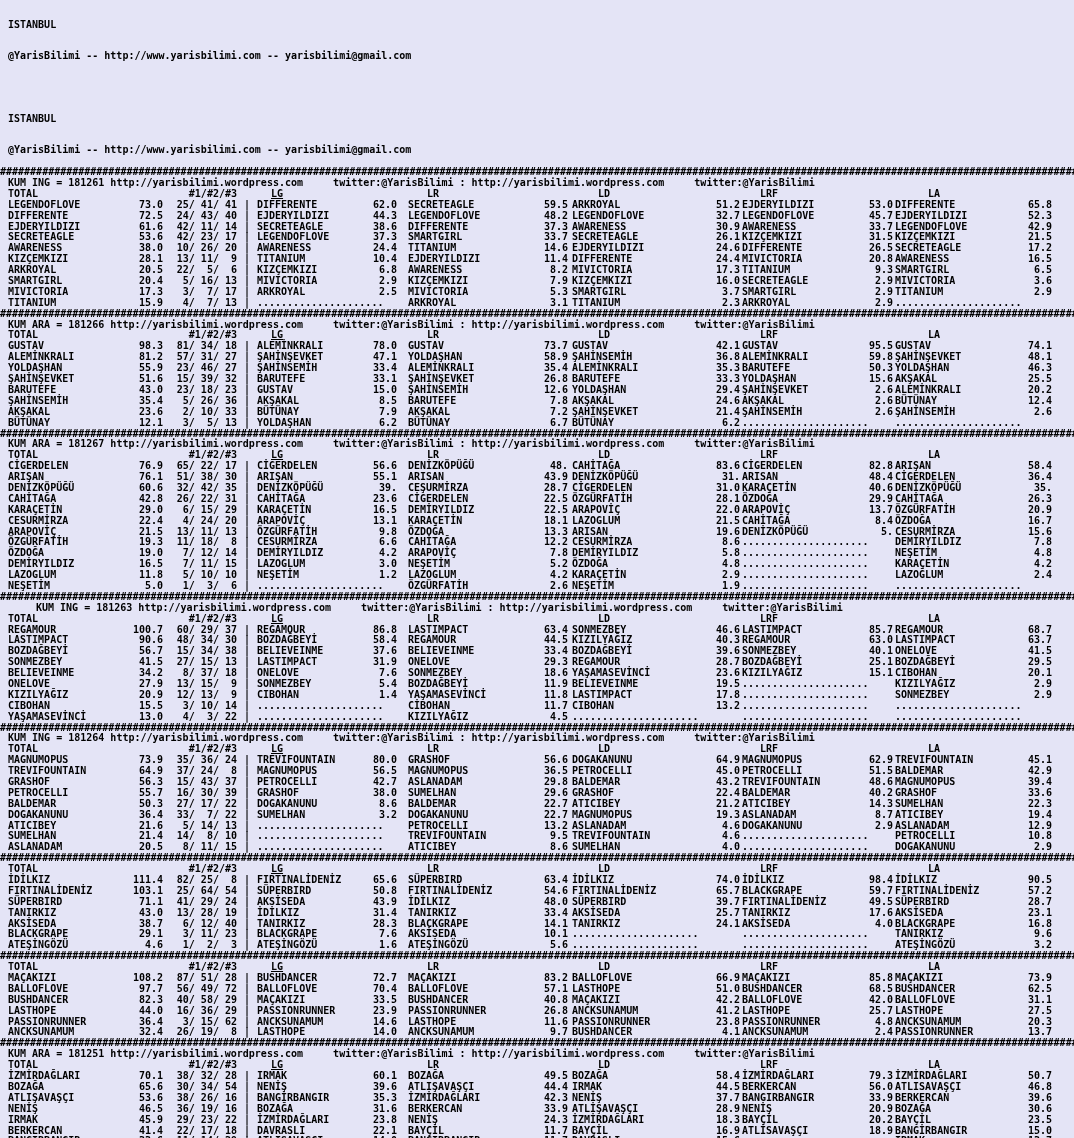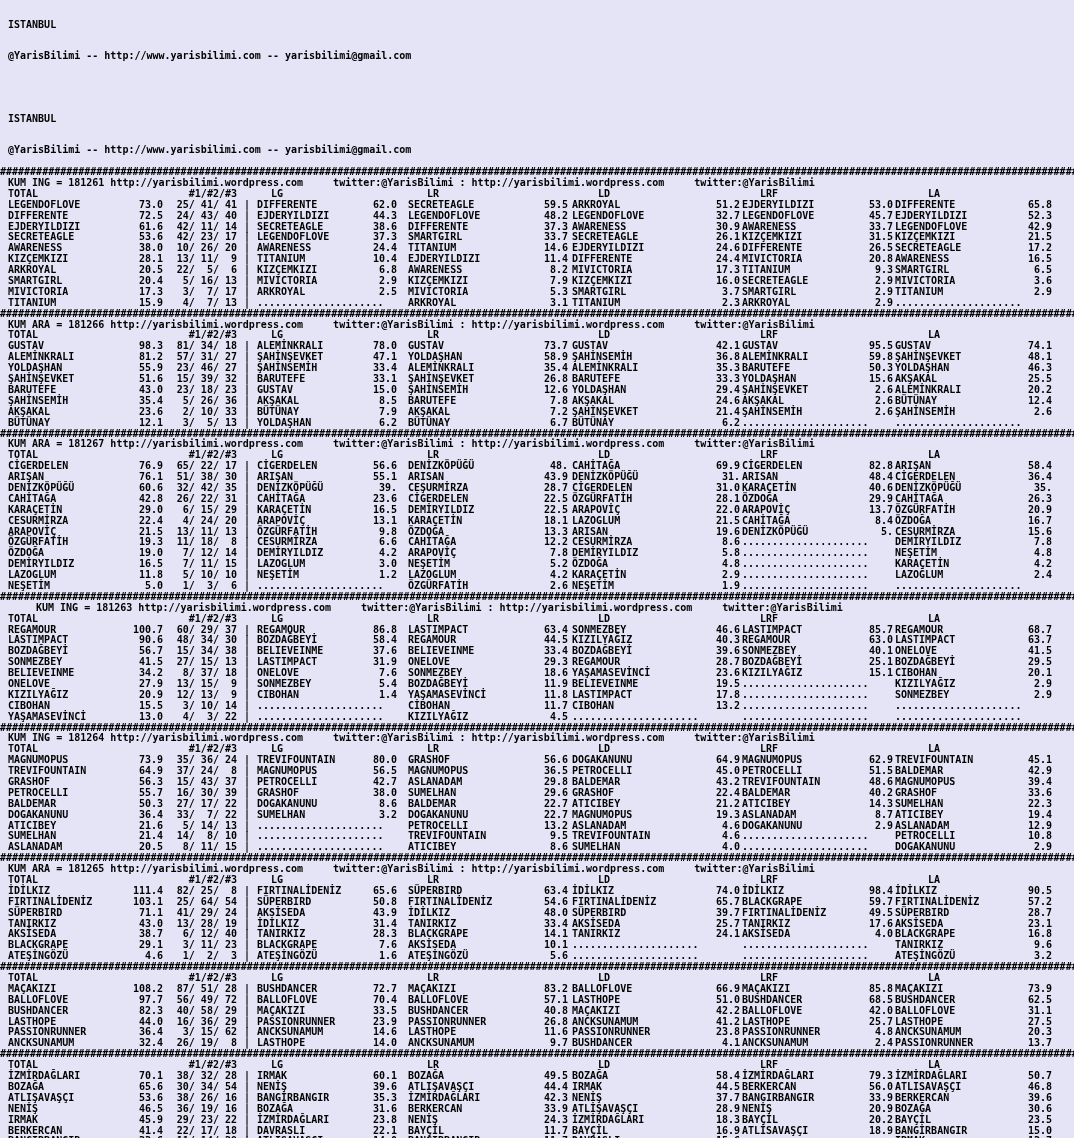--- a/index.html
+++ b/index.html
@@ -19,21 +19,21 @@
     grid-template-columns:122px 33px 74px 20px 108px 32px 143px 28px 140px 32px 122px 31px 117px 42px;
     height:10.9px;line-height:10.9px;padding-left:8px;
   }
   .row > div{white-space:pre;overflow:visible;}
   .num{text-align:right;}
   .c4{text-align:center;}
   .c7n{padding-left:11px;}
   .c9n{padding-left:4px;}
   .c11n{padding-left:2px;}
   .c13n{padding-left:2px;}
-  .colhead .h-lg{padding-left:14px;}
+  .colhead .h-lg{padding-left:14px;text-decoration:underline;}
   .colhead .h-lr{padding-left:30px;}
   .colhead .h-ld{padding-left:30px;}
   .colhead .h-lrf{padding-left:20px;}
   .colhead .h-la{padding-left:35px;}
 </style>
 </head>
 <body>
 
 <div>
   <div class="line pad">ISTANBUL</div>
@@ -394,21 +394,21 @@
     <div class="row">
       <div>CİGERDELEN</div>
       <div class="num">76.9</div>
       <div class="num">65/ 22/ 17</div>
       <div class="c4">|</div>
       <div>CİGERDELEN</div>
       <div class="num">56.6</div>
       <div class="c7n">DENİZKÖPÜĞÜ</div>
       <div class="num">48.</div>
       <div class="c9n">CAHİTAĞA</div>
-      <div class="num">69.9</div>
+      <div class="num">83.6</div>
       <div class="c11n">CİGERDELEN</div>
       <div class="num">82.8</div>
       <div class="c13n">ARIŞAN</div>
       <div class="num">58.4</div>
     </div>
     <div class="row">
       <div>ARIŞAN</div>
       <div class="num">76.1</div>
       <div class="num">51/ 38/ 30</div>
       <div class="c4">|</div>
@@ -901,21 +901,20 @@
       <div class="c7n">ATICIBEY</div>
       <div class="num">8.6</div>
       <div class="c9n">SUMELHAN</div>
       <div class="num">4.0</div>
       <div class="c11n">.....................</div>
       <div class="num"></div>
       <div class="c13n">DOGAKANUNU</div>
       <div class="num">2.9</div>
     </div>
     <div class="sep-line">############################################################################################################################################################################################################################</div>
-    <div class="kum-line"><div style="display: inline;">KUM ARA = 181265 </div><div style="display: inline;">http://yarisbilimi.wordpress.com     twitter:@YarisBilimi : http://yarisbilimi.wordpress.com     twitter:@YarisBilimi</div></div>
     <div class="row colhead">
       <div class="">TOTAL</div>
       <div></div>
       <div class="num">#1/#2/#3</div>
       <div></div>
       <div class="h-lg">LG</div>
       <div></div>
       <div class="h-lr">LR</div>
       <div></div>
       <div class="h-ld">LD</div>
@@ -1144,20 +1143,21 @@
       <div class="c7n">ANCKSUNAMUM</div>
       <div class="num">9.7</div>
       <div class="c9n">BUSHDANCER</div>
       <div class="num">4.1</div>
       <div class="c11n">ANCKSUNAMUM</div>
       <div class="num">2.4</div>
       <div class="c13n">PASSIONRUNNER</div>
       <div class="num">13.7</div>
     </div>
     <div class="sep-line">############################################################################################################################################################################################################################</div>
+    <div class="kum-line"><div style="display: inline;">KUM ARA = 181251 </div><div style="display: inline;">http://yarisbilimi.wordpress.com     twitter:@YarisBilimi : http://yarisbilimi.wordpress.com     twitter:@YarisBilimi</div></div>
     <div class="row colhead">
       <div class="">TOTAL</div>
       <div></div>
       <div class="num">#1/#2/#3</div>
       <div></div>
       <div class="h-lg">LG</div>
       <div></div>
       <div class="h-lr">LR</div>
       <div></div>
       <div class="h-ld">LD</div>

